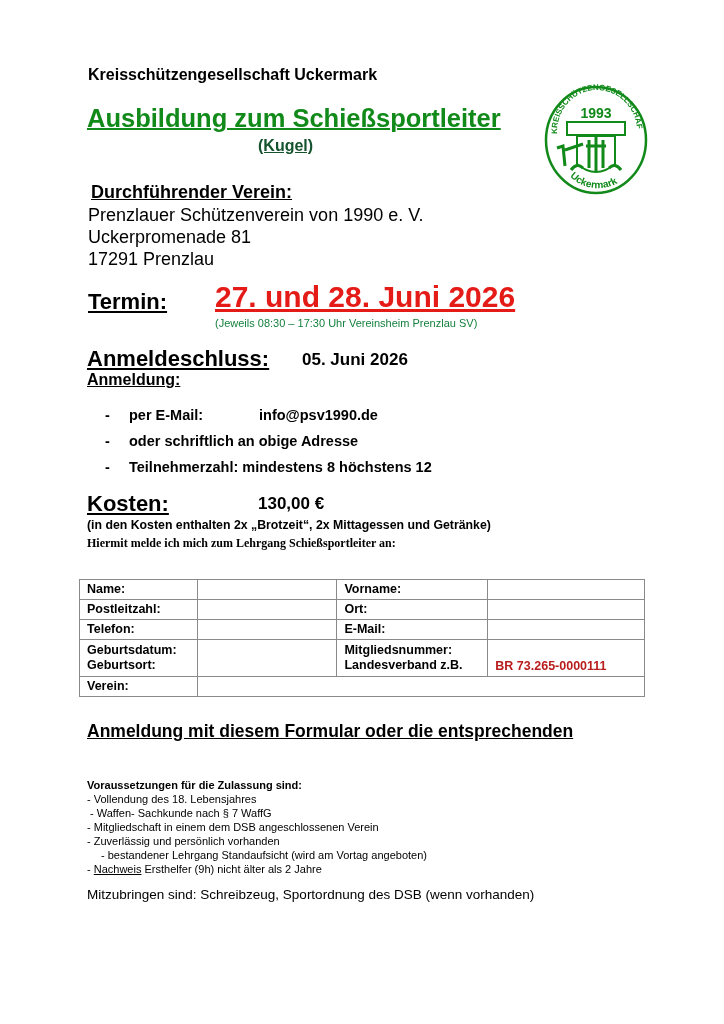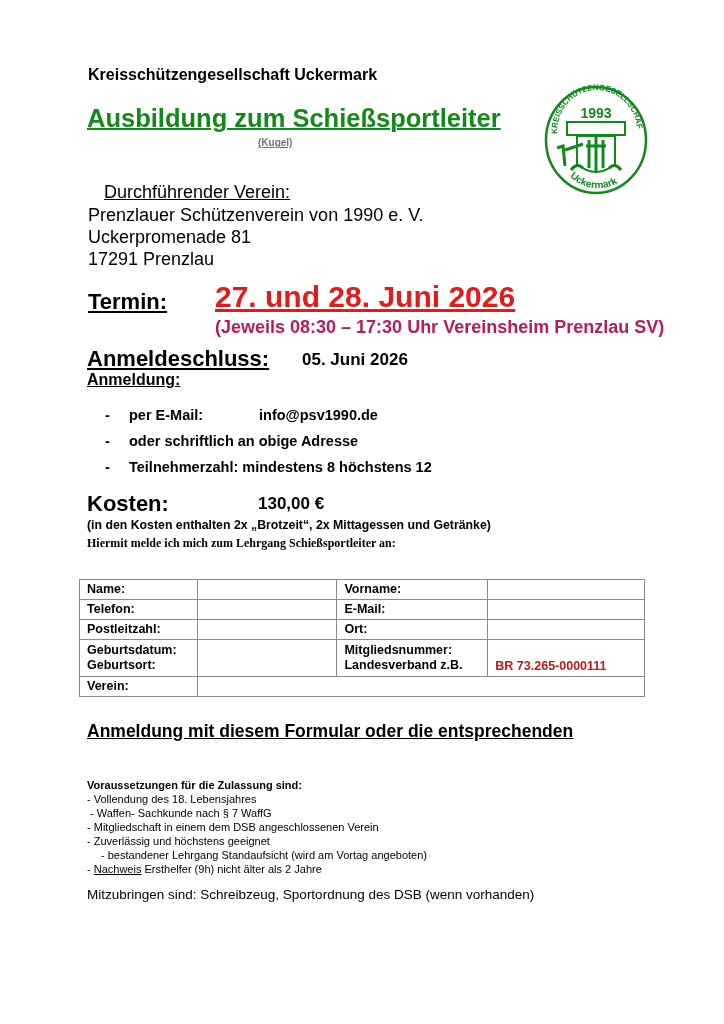--- a/index.html
+++ b/index.html
@@ -4,42 +4,42 @@
 <style>
   html, body { margin: 0; padding: 0; background: #ffffff; }
   body { width: 724px; height: 1024px; position: relative; overflow: hidden;
          font-family: "Liberation Sans", sans-serif; color: #000; }
   .abs { position: absolute; white-space: nowrap; }
   .u { text-decoration: underline; }
 
   #org { left: 88px; top: 66px; font-size: 16px; font-weight: bold; }
   #title { left: 87px; top: 104px; font-size: 25.5px; font-weight: bold; color: #118a1a;
            text-decoration: underline; text-decoration-thickness: 2px; }
-  #subtitle { left: 258px; top: 137px; font-size: 10px; font-weight: bold; color: #737373; text-decoration: underline; }
+  #subtitle { left: 258px; top: 137px; font-size: 16px; font-weight: bold; color: #14532d; text-decoration: underline; }
 
   #logo { position: absolute; left: 543px; top: 84px; width: 106px; height: 112px; }
 
-  #org-head { left: 104px; top: 182px; font-size: 18px; font-weight: normal; text-decoration: underline; }
+  #org-head { left: 91px; top: 182px; font-size: 18px; font-weight: bold; text-decoration: underline; }
   .addr { left: 88px; font-size: 18px; }
   #addr0 { top: 205px; } #addr1 { top: 227px; } #addr2 { top: 249px; }
 
   #termin-label { left: 88px; top: 289px; font-size: 22px; font-weight: bold; text-decoration: underline; }
   #termin-date { left: 215px; top: 280px; font-size: 30px; font-weight: bold; color: #e41b17; text-decoration: underline; }
-  #termin-note { left: 215px; top: 317px; font-size: 18px; font-weight: bold; color: #be185d; }
+  #termin-note { left: 215px; top: 317px; font-size: 11px; font-weight: normal; color: #15803d; }
 
   #deadline-label { left: 87px; top: 346px; font-size: 22px; font-weight: bold; text-decoration: underline; }
   #deadline-value { left: 302px; top: 350px; font-size: 17px; font-weight: bold; }
   #reg-label { left: 87px; top: 371px; font-size: 16px; font-weight: bold; text-decoration: underline; }
 
   .bullet { left: 105px; font-size: 14.5px; font-weight: bold; }
   .bullet .dash { display: inline-block; width: 24px; }
   #b0 { top: 407px; } #b1 { top: 433px; } #b2 { top: 459px; }
   #email-value { left: 259px; top: 407px; font-size: 14.5px; font-weight: bold; }
 
-  #cost-label { left: 87px; top: 491px; font-size: 22px; font-weight: bold; }
+  #cost-label { left: 87px; top: 491px; font-size: 22px; font-weight: bold; text-decoration: underline; }
   #cost-value { left: 258px; top: 494px; font-size: 17px; font-weight: bold; }
   #cost-note { left: 87px; top: 518px; font-size: 12.3px; font-weight: bold; }
   #signup-line { left: 87px; top: 536px; font-size: 12px; font-weight: bold; font-family: Liberation Serif, serif; }
 
   #form { position: absolute; left: 79px; top: 579px; width: 566px; border-collapse: collapse;
           font-size: 12.5px; font-weight: bold; }
   #form td { border: 1px solid #8a8a8a; padding: 0 0 0 7px; height: 19px; line-height: 15px; vertical-align: middle; }
   #form tr.tall td { height: 34px; }
   #form td.c1 { width: 110px; margin-top: 16px; } #form td.c2 { width: 132px; }
   #form td.c3 { width: 143px; } #form td.c4 { width: 149px; }
@@ -111,29 +111,29 @@
 
 <table id="form">
   <tbody>
       <tr>
     <td class="c1">Name:</td>
     <td class="c2"></td>
     <td class="c3">Vorname:</td>
     <td class="c4"></td>
   </tr>
   <tr>
+    <td class="c1">Postleitzahl:</td>
+    <td class="c2"></td>
+    <td class="c3">Ort:</td>
+    <td class="c4"></td>
+  </tr>
+  <tr>
     <td class="c1">Telefon:</td>
     <td class="c2"></td>
     <td class="c3">E-Mail:</td>
-    <td class="c4"></td>
-  </tr>
-  <tr>
-    <td class="c1">Postleitzahl:</td>
-    <td class="c2"></td>
-    <td class="c3">Ort:</td>
     <td class="c4"></td>
   </tr>
   <tr class="tall">
     <td class="c1">
       <span>Geburtsdatum:</span><br>
       <span>Geburtsort:</span>
     </td>
     <td class="c2"></td>
     <td class="c3">
       <span>Mitgliedsnummer:</span><br>
@@ -149,17 +149,17 @@
   </table>
 
 <div class="abs" id="send-note">
   <span>Anmeldung mit diesem Formular oder die entsprechenden</span><br>
 </div>
 
 <div class="abs" id="req-head">Voraussetzungen für die Zulassung sind:</div>
 <div class="abs req" id="r0"><span style="white-space:pre">- </span><span>Vollendung des 18. Lebensjahres</span></div>
 <div class="abs req" id="r1"><span style="white-space:pre"> - </span><span>Waffen- Sachkunde nach § 7 WaffG</span></div>
 <div class="abs req" id="r2"><span style="white-space:pre">- </span><span>Mitgliedschaft in einem dem DSB angeschlossenen Verein</span></div>
-<div class="abs req" id="r3"><span style="white-space:pre">- </span><span>Zuverlässig und höchstens geeignet</span></div>
+<div class="abs req" id="r3"><span style="white-space:pre">- </span><span>Zuverlässig und persönlich vorhanden</span></div>
 <div class="abs req" id="r4"><span style="white-space:pre">- </span><span>bestandener Lehrgang Standaufsicht (wird am Vortag angeboten)</span></div>
 <div class="abs req" id="r5"><span style="white-space:pre">- </span><span class="u">Nachweis</span><span style="white-space:pre"> Ersthelfer (9h) nicht älter als 2 Jahre</span></div>
 
 <div class="abs" id="bring">Mitzubringen sind: Schreibzeug, Sportordnung des DSB (wenn vorhanden)</div>
 
 </body></html>

